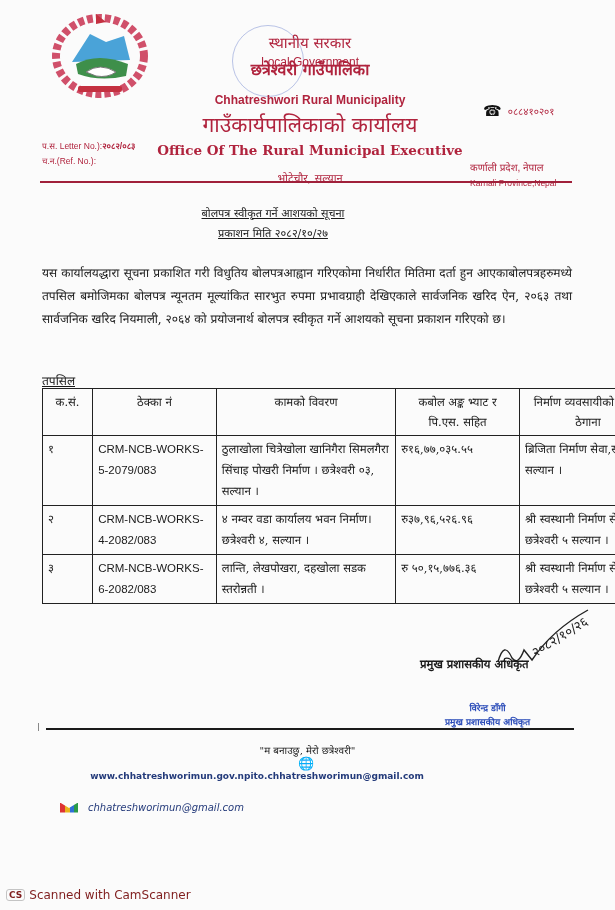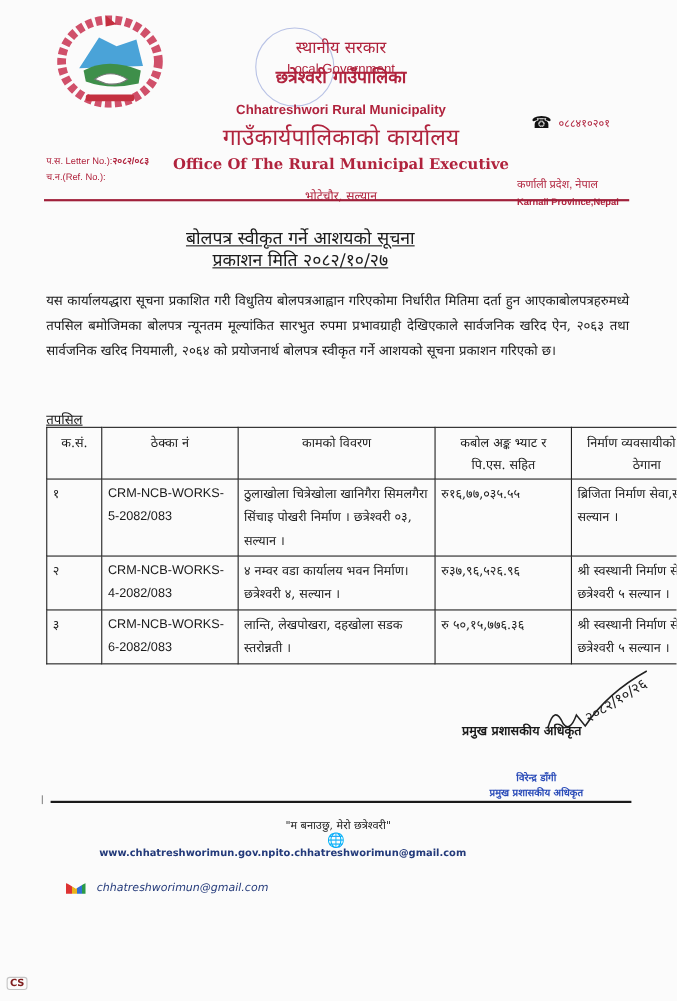--- a/index.html
+++ b/index.html
@@ -15,25 +15,25 @@
   .h-local-en { top:33px; font-size:12px; font-family:"Liberation Sans", sans-serif; }
   .h-mun-np { top:36px; font-size:16px; font-weight:bold; }
   .h-mun-en { top:71px; font-size:12px; font-family:"Liberation Sans", sans-serif; font-weight:bold; }
   .h-office-np { top:88px; font-size:21px; }
   .h-office-en { top:120px; font-size:13.5px; font-weight:bold; }
   .h-place { top:148px; font-size:11px; }
   .stamp-ring { left:232px; top:25px; width:70px; height:70px; border:1.5px solid rgba(60,90,190,0.35); border-radius:50%; }
   .phone { left:483px; top:80px; font-size:10px; display:flex; align-items:center; gap:6px; }
   .phone-icon { font-size:15px; color:#111; }
   .prov { left:470px; top:138px; font-size:10px; font-family:"Liberation Sans", sans-serif; }
-  .prov .en { font-size:8.5px; font-weight:bold; margin-top:4px; }
+  .prov .en { font-size:8.5px; font-weight:normal; margin-top:4px; }
   .letter { left:42px; top:139px; font-size:8.5px; font-family:"Liberation Sans", sans-serif; color:#b0233d; line-height:15px; }
   .letter b { color:#b0233d; }
   .rule-top { left:40px; top:181px; width:532px; height:2px; background:#a0203a; }
-  .title { left:0; width:546px; text-align:center; font-size:16px; text-decoration:underline; }
+  .title { left:0; width:546px; text-align:center; font-size:11px; text-decoration:underline; }
   .title1 { top:205px; }
   .title2 { top:225px; }
   .para { left:42px; top:262px; width:530px; font-size:12px; line-height:23px; text-align:justify; }
   .tapasil { left:42px; top:372px; font-size:12px; text-decoration:underline; }
   table.tbl { position:absolute; left:42px; top:388px; width:615px; border-collapse:collapse; font-size:11.5px; }
   .tbl td, .tbl th { border:1px solid #222; vertical-align:top; padding:3px 5px; line-height:21px; font-weight:normal; }
   .tbl th { text-align:center; line-height:20px; }
   .tbl .mono { font-family:"Liberation Sans", sans-serif; font-size:11.5px; }
   .c1 { width:34px; } .c2 { width:100px; } .c3 { width:150px; } .c4 { width:100px; } .c5 { width:112px; }
   .signer { left:420px; top:656px; font-size:11.5px; font-weight:bold; }
@@ -103,21 +103,21 @@
       <th class="c1">क.सं.</th>
       <th class="c2">ठेक्का नं</th>
       <th class="c3">कामको विवरण</th>
       <th class="c4">कबोल अङ्क भ्याट र पि.एस. सहित</th>
       <th class="c5">निर्माण व्यवसायीको नाम र ठेगाना</th>
     </tr>
   </thead>
   <tbody>
     <tr>
       <td>१</td>
-      <td class="mono">CRM-NCB-WORKS-5-2082/083</td>
+      <td class="mono">CRM-NCB-WORKS-5-2079/083</td>
       <td>ठुलाखोला चित्रेखोला खानिगैरा सिमलगैरा सिंचाइ पोखरी निर्माण । छत्रेश्वरी ०३, सल्यान ।</td>
       <td>रु१६,७७,०३५.५५</td>
       <td>ब्रिजिता निर्माण सेवा,सारदा ३, सल्यान ।</td>
     </tr>
     <tr>
       <td>२</td>
       <td class="mono">CRM-NCB-WORKS-4-2082/083</td>
       <td>४ नम्वर वडा कार्यालय भवन निर्माण। छत्रेश्वरी ४, सल्यान ।</td>
       <td>रु३७,९६,५२६.९६</td>
       <td>श्री स्वस्थानी निर्माण सेवा, छत्रेश्वरी ५ सल्यान ।</td>
@@ -147,13 +147,14 @@
 <div class="abs slogan">"म बनाउछु, मेरो छत्रेश्वरी"</div>
 <div class="abs email">
   <span class="mail-icon"></span>
   <span>chhatreshworimun@gmail.com</span>
 </div>
 <div class="abs globe">🌐</div>
 <div class="abs web">www.chhatreshworimun.gov.npito.chhatreshworimun@gmail.com</div>
 
 <div class="abs cam">
   <span class="cam-logo">CS</span>
+  <span>Scanned with CamScanner</span>
 </div>
 
 </body></html>

